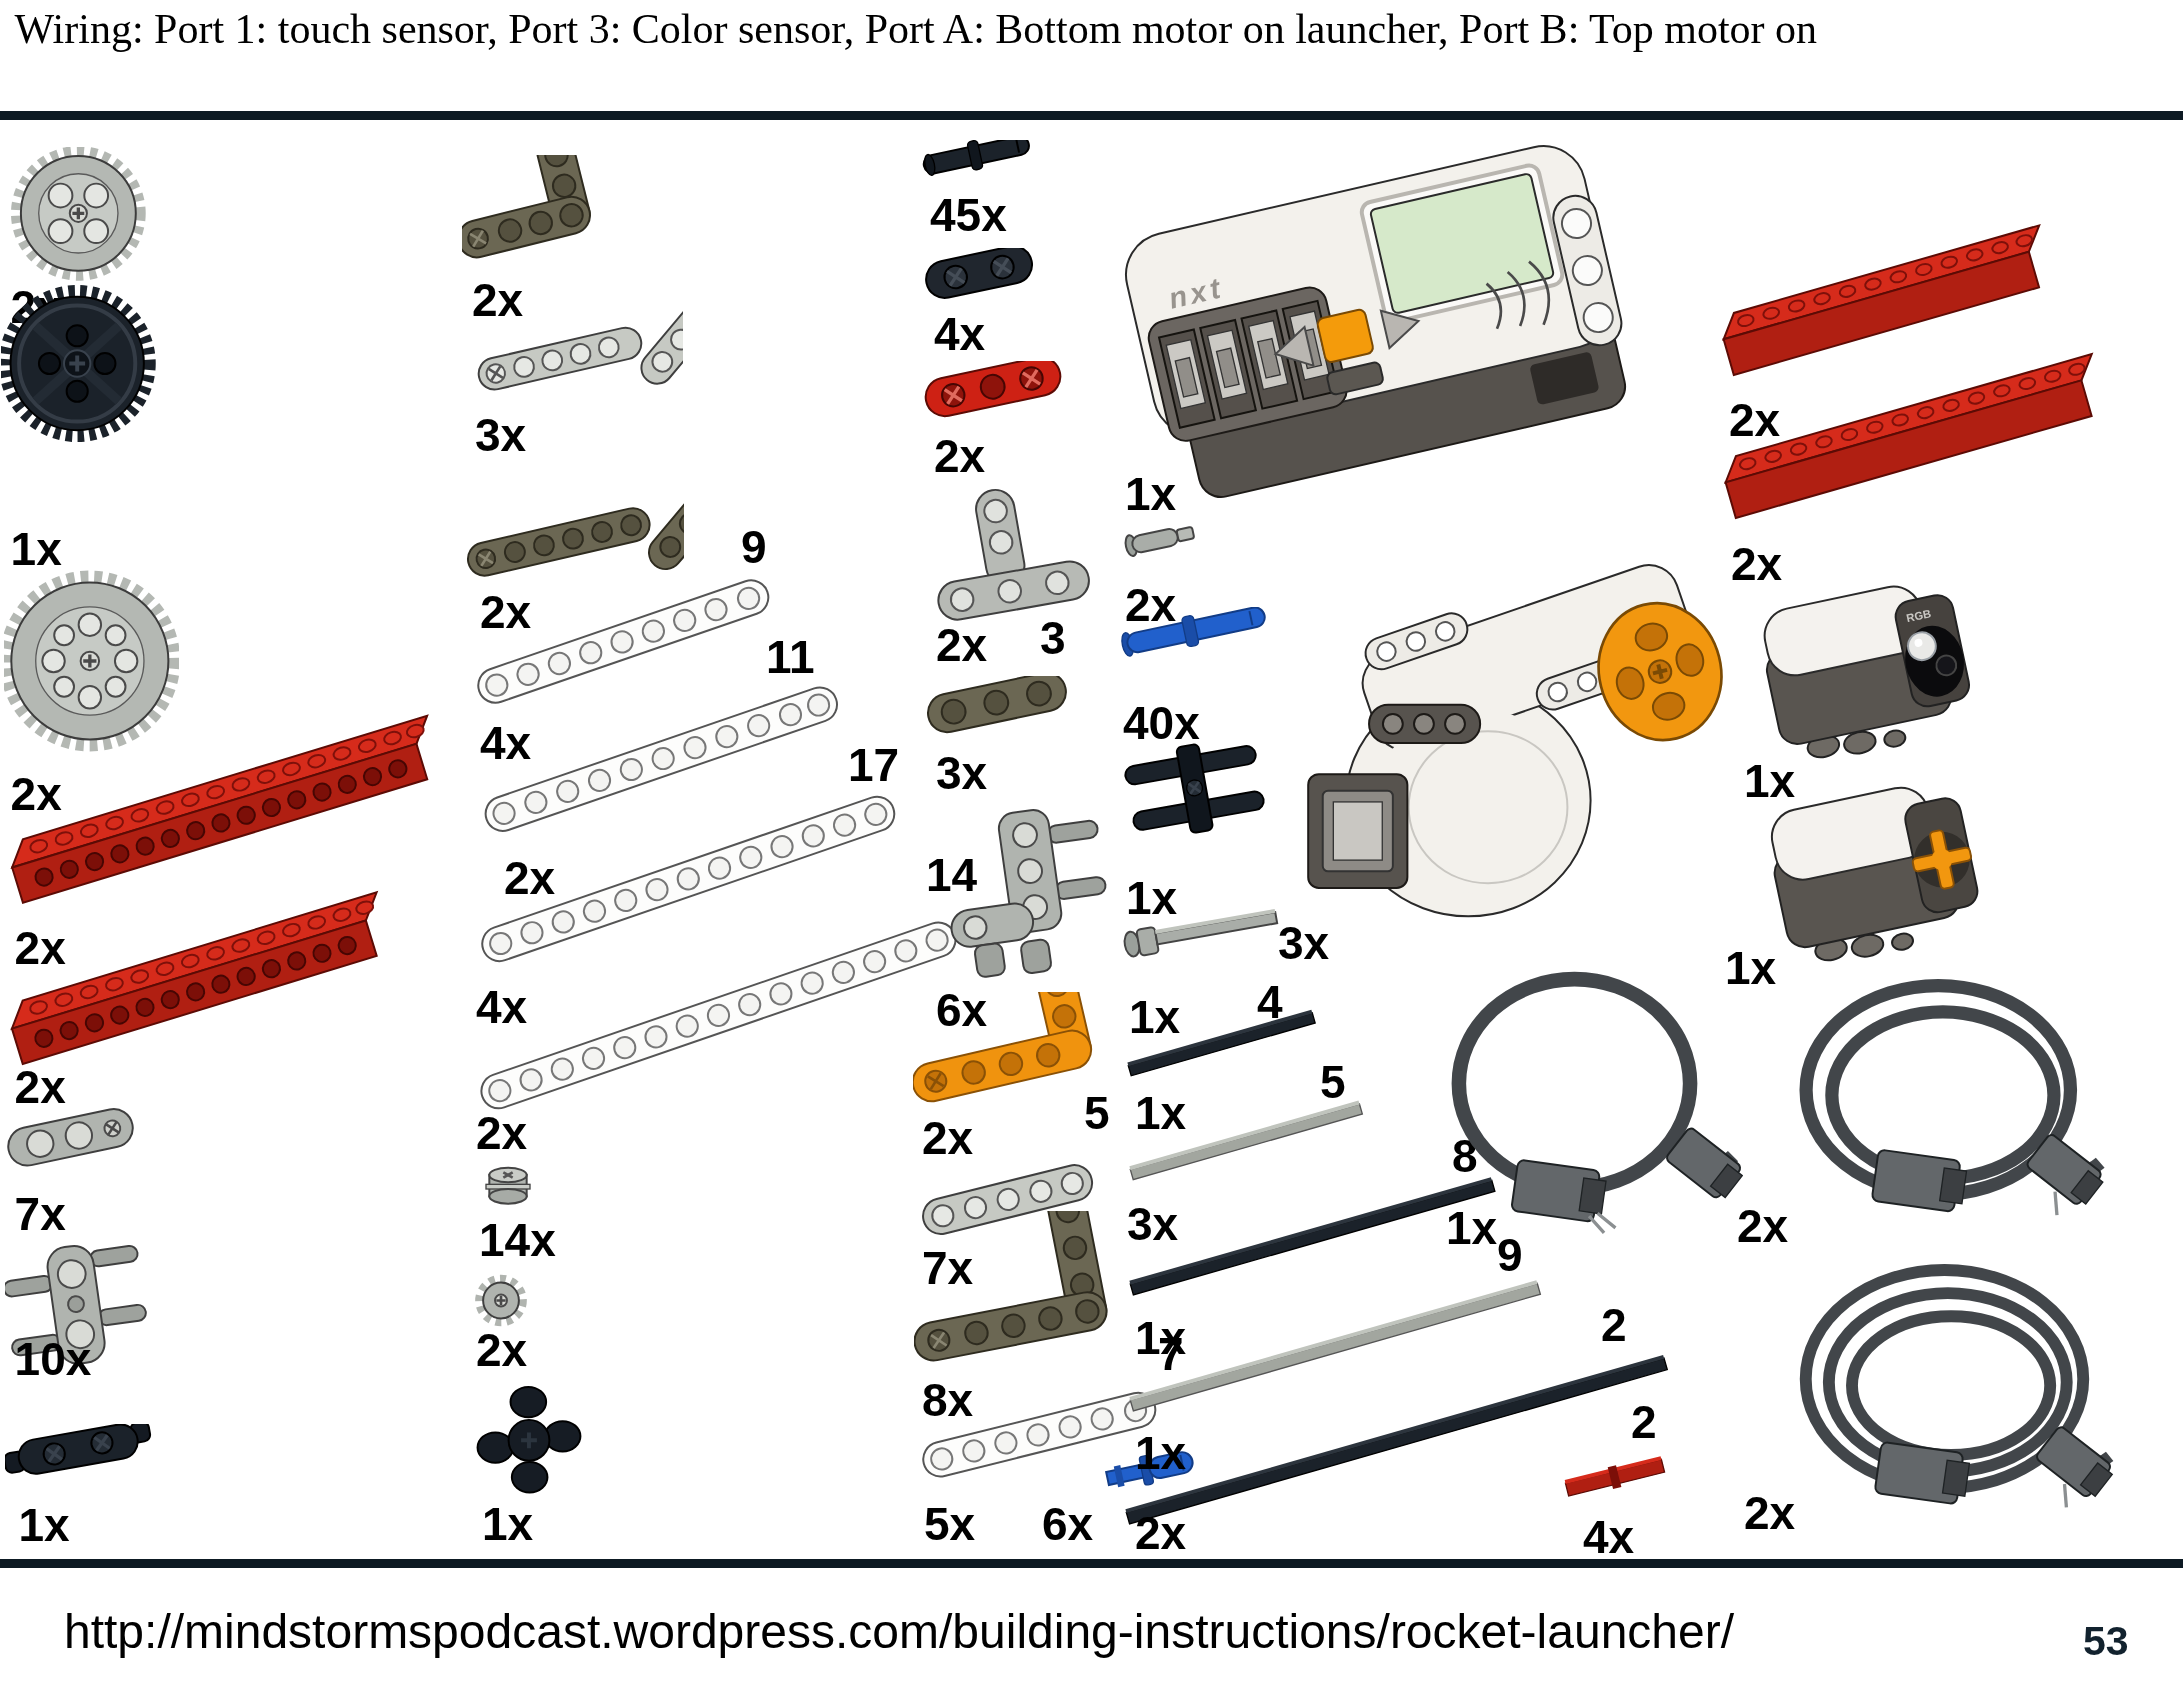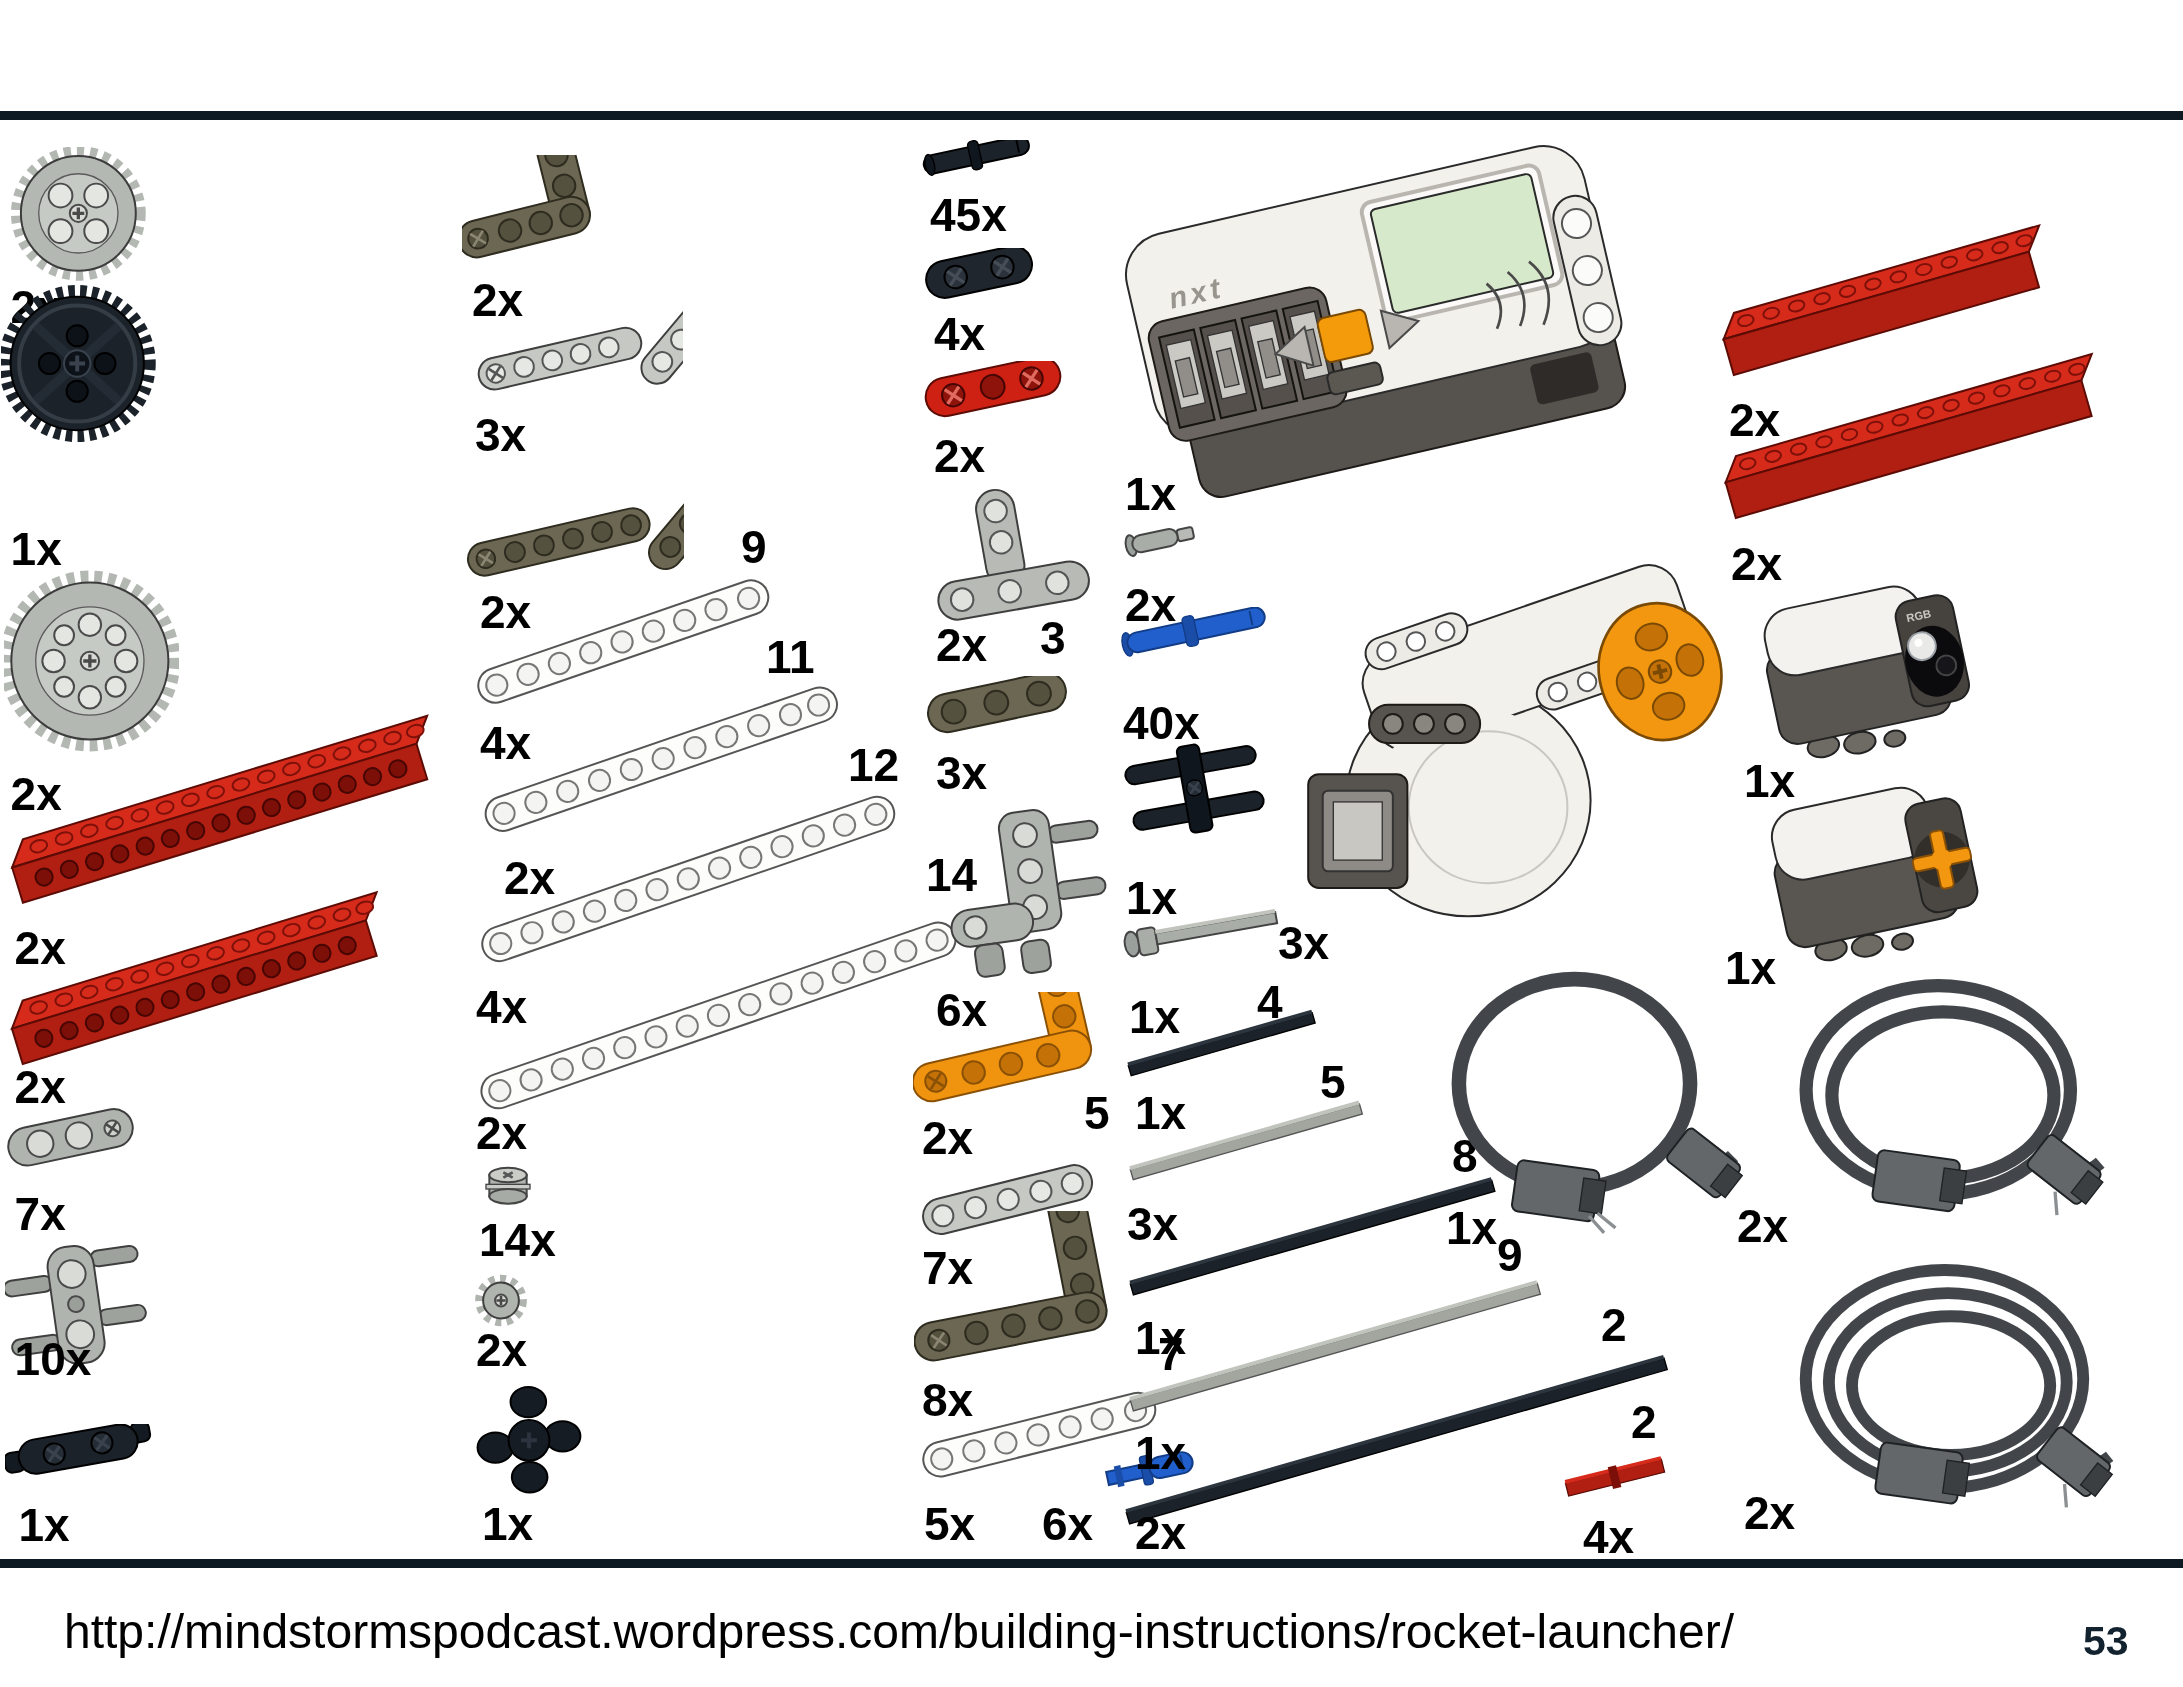--- a/index.html
+++ b/index.html
@@ -14,20 +14,21 @@
   .qty{position:absolute;font-weight:bold;font-size:46px;line-height:1;color:#000;white-space:nowrap;}
   .num{position:absolute;font-weight:bold;font-size:46px;line-height:1;color:#000;white-space:nowrap;}
   .url{position:absolute;left:64px;top:1604px;font-size:48px;color:#000;white-space:nowrap;}
   .pageno{position:absolute;left:2083px;top:1618px;font-size:41px;font-weight:bold;color:#12222e;}
   svg{display:block;}
 </style>
 </head>
 <body>
 
 <div class="hdr">
+  <div>Wiring: Port 1: touch sensor, Port 3: Color sensor, Port A: Bottom motor on launcher, Port B: Top motor on</div>
 </div>
 <div class="rule top"></div>
 
 <figure class="part" style="left:9.3px;top:147px">
 <svg width="142" height="136" viewBox="0 0 215 205">
  <circle cx="105" cy="100" r="94" fill="none" stroke="#b4b8b3" stroke-width="16" stroke-dasharray="11 9"></circle>
  <circle cx="105" cy="100" r="87" fill="#b4b8b3" stroke="#3c3c3c" stroke-width="3"></circle>
  <circle cx="105" cy="100" r="60" fill="#c6cac5" stroke="#5a5a5a" stroke-width="2"></circle>
  <circle cx="78" cy="73" r="18" fill="#e4e6e2" stroke="#4a4a4a" stroke-width="3"></circle>
  <circle cx="132" cy="73" r="18" fill="#e4e6e2" stroke="#4a4a4a" stroke-width="3"></circle>
@@ -324,21 +325,21 @@
           <circle cx="378" cy="26" r="16"></circle>
           <circle cx="428" cy="26" r="16"></circle>
    <circle cx="478" cy="26" r="16"></circle>
           <circle cx="528" cy="26" r="16"></circle>
           <circle cx="578" cy="26" r="16"></circle>
           <circle cx="628" cy="26" r="16"></circle>
   </g>
  </g>
 </svg>
   </figure>
-<span class="num" style="left:848px;top:742px">12</span>
+<span class="num" style="left:848px;top:742px">17</span>
 <span class="qty" style="left:476px;top:984px">4x</span>
 
 <figure class="part" style="left:470px;top:910px">
 <svg width="509" height="218" viewBox="0 0 770 330">
  <g transform="translate(10,258) rotate(-19)">
   <rect x="0" y="0" width="756" height="52" rx="26" fill="#fdfdfc" stroke="#555" stroke-width="3"></rect>
   <g fill="#f4f4f2" stroke="#777" stroke-width="3">
    <circle cx="28" cy="26" r="16"></circle>
           <circle cx="78" cy="26" r="16"></circle>
           <circle cx="128" cy="26" r="16"></circle>

